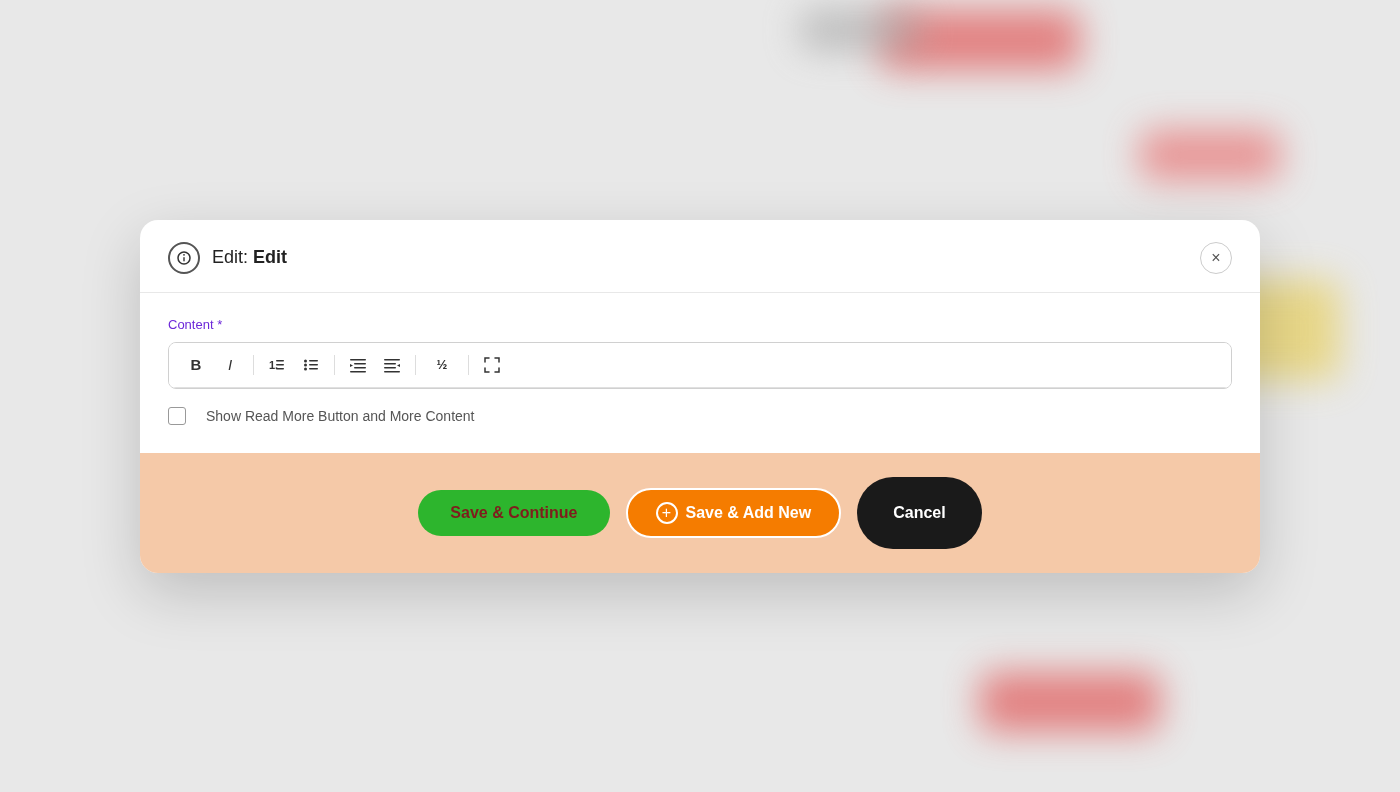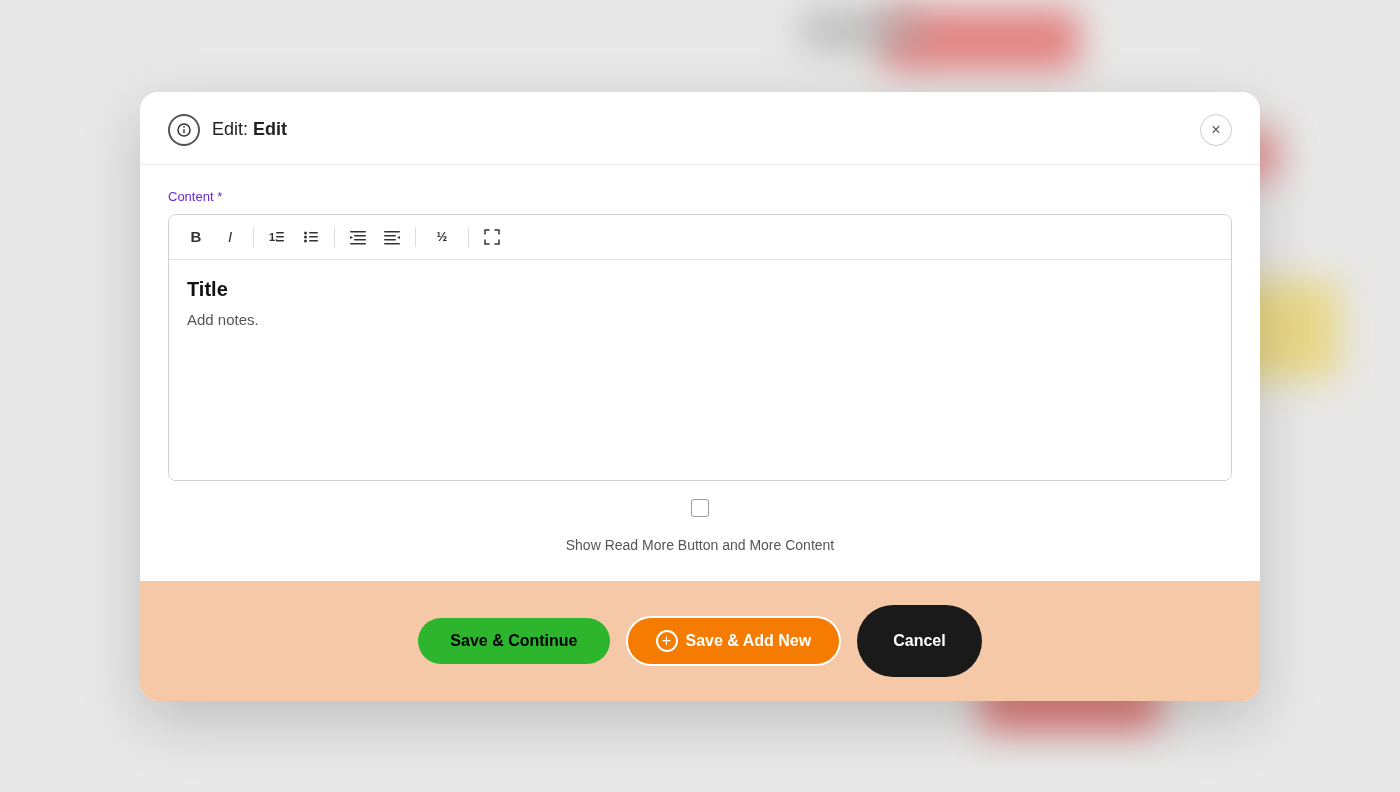--- a/index.html
+++ b/index.html
@@ -189,21 +189,20 @@
       font-size: 15px;
       color: #555;
     }
 
     
     .checkbox-row {
       display: flex;
       align-items: center;
       gap: 20px;
       margin-top: 18px;
-      flex-direction: column;
     }
 
     .checkbox-box {
       width: 18px;
       height: 18px;
       border: 1.5px solid #999;
       border-radius: 3px;
       background: white;
       flex-shrink: 0;
     }
@@ -218,21 +217,21 @@
       background: #f5c9a8;
       padding: 24px 28px;
       display: flex;
       align-items: center;
       justify-content: center;
       gap: 16px;
     }
 
     .btn-save-continue {
       background: #2db52d;
-      color: #000000;
+      color: #7f1d1d;
       border: none;
       border-radius: 999px;
       padding: 14px 32px;
       font-size: 16px;
       font-weight: 600;
       cursor: pointer;
       white-space: nowrap;
     }
 
     .btn-save-add {
@@ -359,24 +358,20 @@
           <button class="toolbar-btn toolbar-btn-expand">
             <svg width="16" height="16" viewBox="0 0 16 16" fill="none">
               <polyline points="1,5 1,1 5,1" stroke="#333" stroke-width="1.5" fill="none" stroke-linecap="round"></polyline>
               <polyline points="11,1 15,1 15,5" stroke="#333" stroke-width="1.5" fill="none" stroke-linecap="round"></polyline>
               <polyline points="15,11 15,15 11,15" stroke="#333" stroke-width="1.5" fill="none" stroke-linecap="round"></polyline>
               <polyline points="5,15 1,15 1,11" stroke="#333" stroke-width="1.5" fill="none" stroke-linecap="round"></polyline>
             </svg>
           </button>
         </div>
 
-        <div class="editor-content">
-          <div class="editor-title">Title</div>
-          <div class="editor-body-text">Add notes.</div>
-        </div>
       </div>
 
       <div class="checkbox-row">
         <div class="checkbox-box"></div>
         <span class="checkbox-label">Show Read More Button and More Content</span>
       </div>
 
     </div>
 
     <div class="modal-footer">

